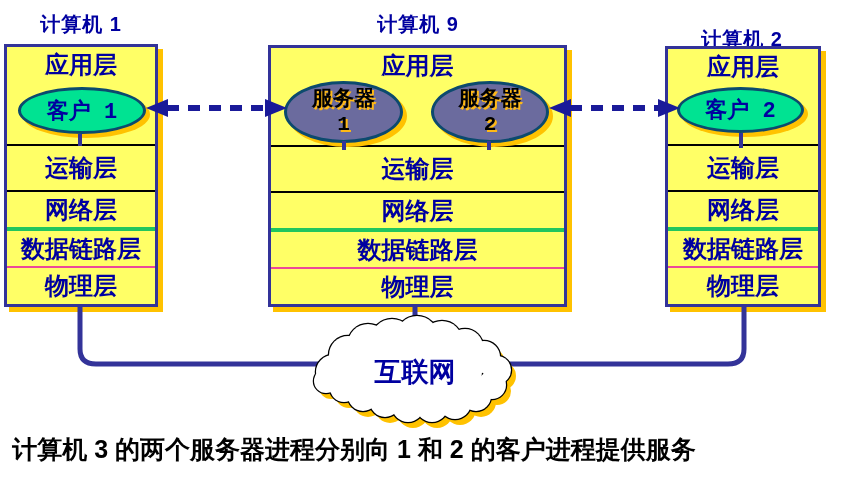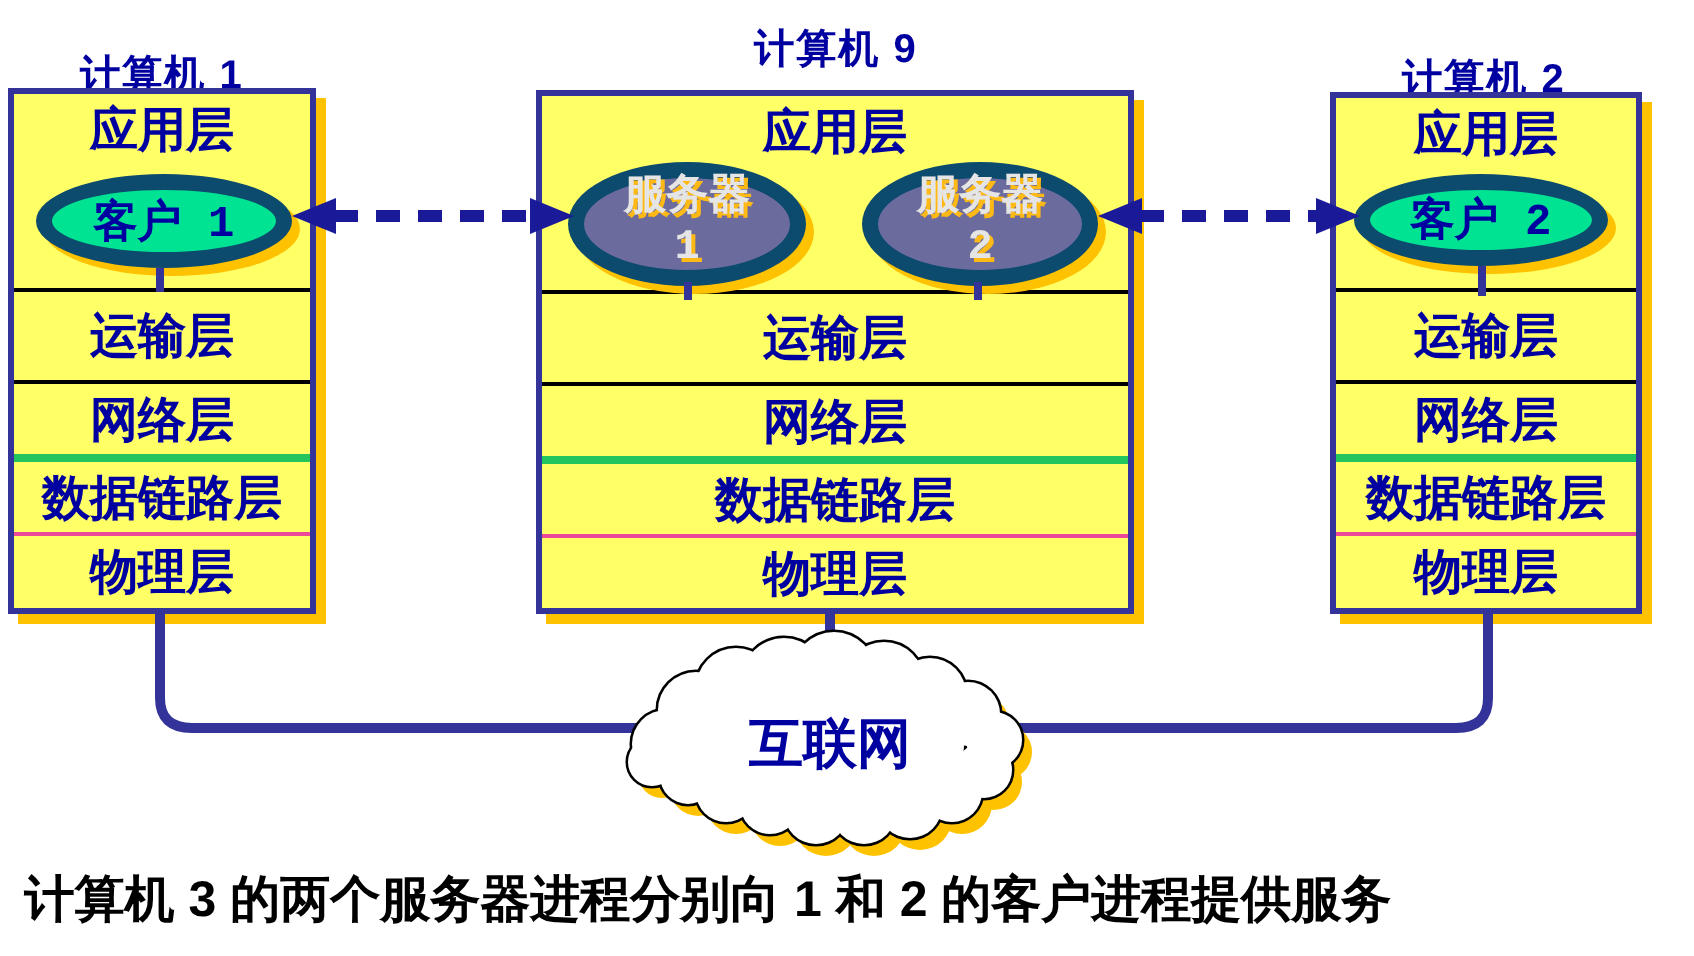--- a/index.html
+++ b/index.html
@@ -4,21 +4,21 @@
 <style>
   html,body{margin:0;padding:0;background:#fff;}
   .stage{
     position:relative;width:847px;height:478px;background:#fff;overflow:hidden;
     font-family:"Liberation Sans", sans-serif;
   }
   .comp-title{
     position:absolute;text-align:center;font-size:20px;font-weight:bold;color:#0000A0;
     letter-spacing:1px;
   }
-  .t1{left:0;top:11px;width:162px;margin-top:13px;}
+  .t1{left:0;top:11px;width:162px;}
   .t3{left:338px;top:11px;width:160px;}
   .t2{left:660px;top:26px;width:164px;}
   .box{
     position:absolute;background:#FFFF66;border:3px solid #333399;
     box-shadow:5px 5px 0 #FFC200;display:flex;flex-direction:column;box-sizing:border-box;font-family:Liberation Mono, monospace;
   }
   .box1{left:4px;top:44px;width:154px;height:263px;}
   .box3{left:268px;top:45px;width:299px;height:262px;}
   .box2{left:665px;top:46px;width:156px;height:261px;}
   .row{
@@ -26,26 +26,26 @@
     font-size:24px;font-weight:bold;color:#0000A0;overflow:visible;white-space:nowrap;
   }
   .r-app{height:97px;position:relative;display:block;text-align:center;}
   .box2 .r-app{height:95px;}
   .r-app .app-label{display:block;padding-top:2px;font-size:24px;font-weight:bold;color:#0000A0;}
   .r2{height:46px;border-top:2px solid #000;}
   .r3{height:37px;border-top:2px solid #000;}
   .r4{height:39px;border-top:4px solid #22c55e;}
   .r5{flex:1 1 auto;border-top:2px solid #ec4899;}
   .ellipse{
-    position:absolute;border:8px solid #0c4a6e;border-radius:50%;box-sizing:border-box;
+    position:absolute;border:3px solid #0c4a6e;border-radius:50%;box-sizing:border-box;
     box-shadow:4px 4px 0 #FFC200;display:flex;align-items:center;justify-content:center;
   }
   .client{background:#00E392;color:#0000A0;font-size:22px;font-weight:bold;}
   .server{
-    background:#6B6B9E;color:#e5e5e5;font-size:21px;font-weight:bold;line-height:25px;
+    background:#6B6B9E;color:#000000;font-size:21px;font-weight:bold;line-height:25px;
     flex-direction:column;text-shadow:2px 2px 0 #FFB915;
   }
   .c1{left:11px;top:40px;width:128px;height:47px;}
   .c2{left:9px;top:38px;width:127px;height:46px;text-align:center;}
   .s1{left:13px;top:33px;width:119px;height:62px;}
   .s2{left:160px;top:33px;width:118px;height:62px;}
   .overlay{position:absolute;left:0;top:0;z-index:5;pointer-events:none;}
   .caption{
     position:absolute;left:0;top:433px;width:708px;text-align:center;
     font-size:25px;font-weight:bold;color:#000;

